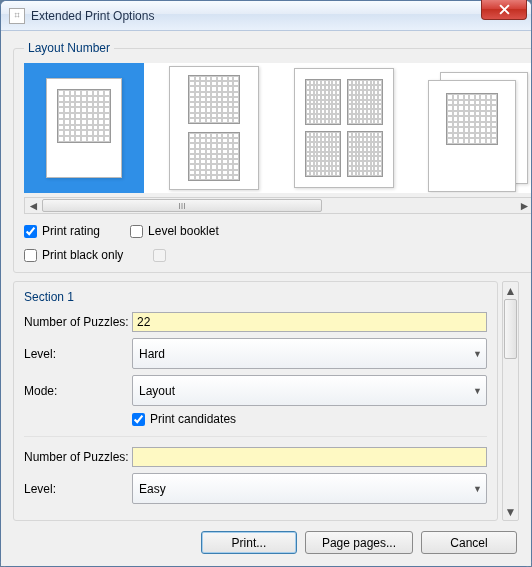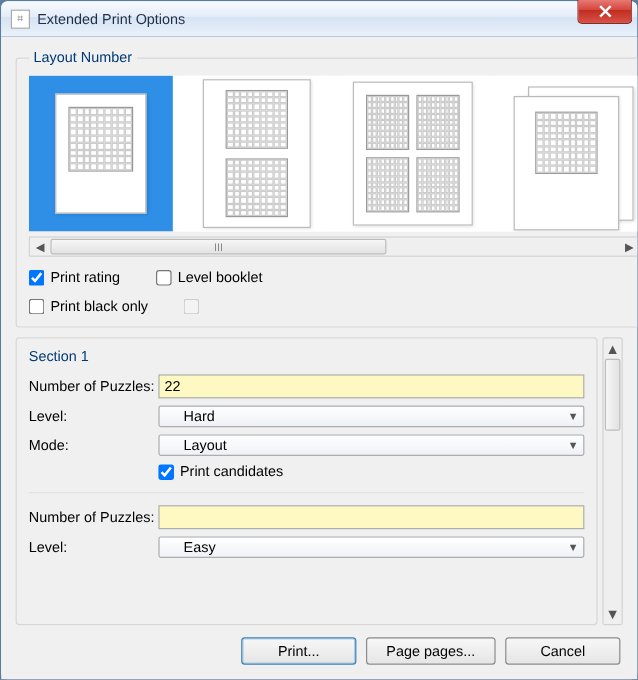--- a/index.html
+++ b/index.html
@@ -42,21 +42,21 @@
   .sections { flex: 1; display: flex; gap: 4px; min-height: 0; }
   .sections-inner { flex: 1; border: 1px solid #d7d7d7; border-radius: 3px; padding: 6px 10px; overflow: hidden; }
   .vscroll { width: 17px; background: #efefef; border: 1px solid #d2d2d2; position: relative; display: flex; flex-direction: column; align-items: center; border-radius: 2px; }
   .vscroll .arrow { width: 15px; height: 17px; display: flex; align-items: center; justify-content: center; color: #555; cursor: pointer; }
   .vscroll .track { flex: 1; width: 15px; position: relative; }
   .vscroll .handle { position: absolute; top: 0; left: 1px; width: 13px; height: 60px; background: linear-gradient(90deg,#f6f6f6,#e2e2e2); border: 1px solid #bcbcbc; border-radius: 2px; cursor: pointer; }
   .sect-title { color: #003a75; margin: 2px 0 8px; }
   .formrow { display: flex; align-items: center; margin-bottom: 6px; }
   .formrow label { width: 108px; color: #000; }
   .formrow input[type=text] { flex: 1; height: 20px; border: 1px solid #abadb3; padding: 1px 4px; background: #fef9c3; }
-  .formrow .select { flex: 1; height: 18px; border: 1px solid #abadb3; background: linear-gradient(#fff,#eef1f5); border-radius: 2px; display: flex; align-items: center; justify-content: space-between; padding: 0 4px 0 20px; cursor: pointer; }
+  .formrow .select { flex: 1; height: 31px; border: 1px solid #abadb3; background: linear-gradient(#fff,#eef1f5); border-radius: 2px; display: flex; align-items: center; justify-content: space-between; padding: 0 4px 0 6px; cursor: pointer; }
   .select .chev { color: #555; font-size: 9px; }
   .formrow.indent { padding-left: 108px; }
   .sep { height: 1px; background: #e2e2e2; margin: 10px 0; }
   .buttons { display: flex; justify-content: flex-end; gap: 8px; padding: 2px 2px 4px; }
   .btn { min-width: 96px; height: 23px; border: 1px solid #8a8a8a; border-radius: 3px; background: linear-gradient(#f7f7f7,#e5e5e5); display: flex; align-items: center; justify-content: center; cursor: pointer; padding: 4px 16px; }
   .btn.default { border: 1px solid #3c7fb1; box-shadow: 0 0 0 1px #a4cdec inset; }
 </style>
 </head>
 <body>
 

